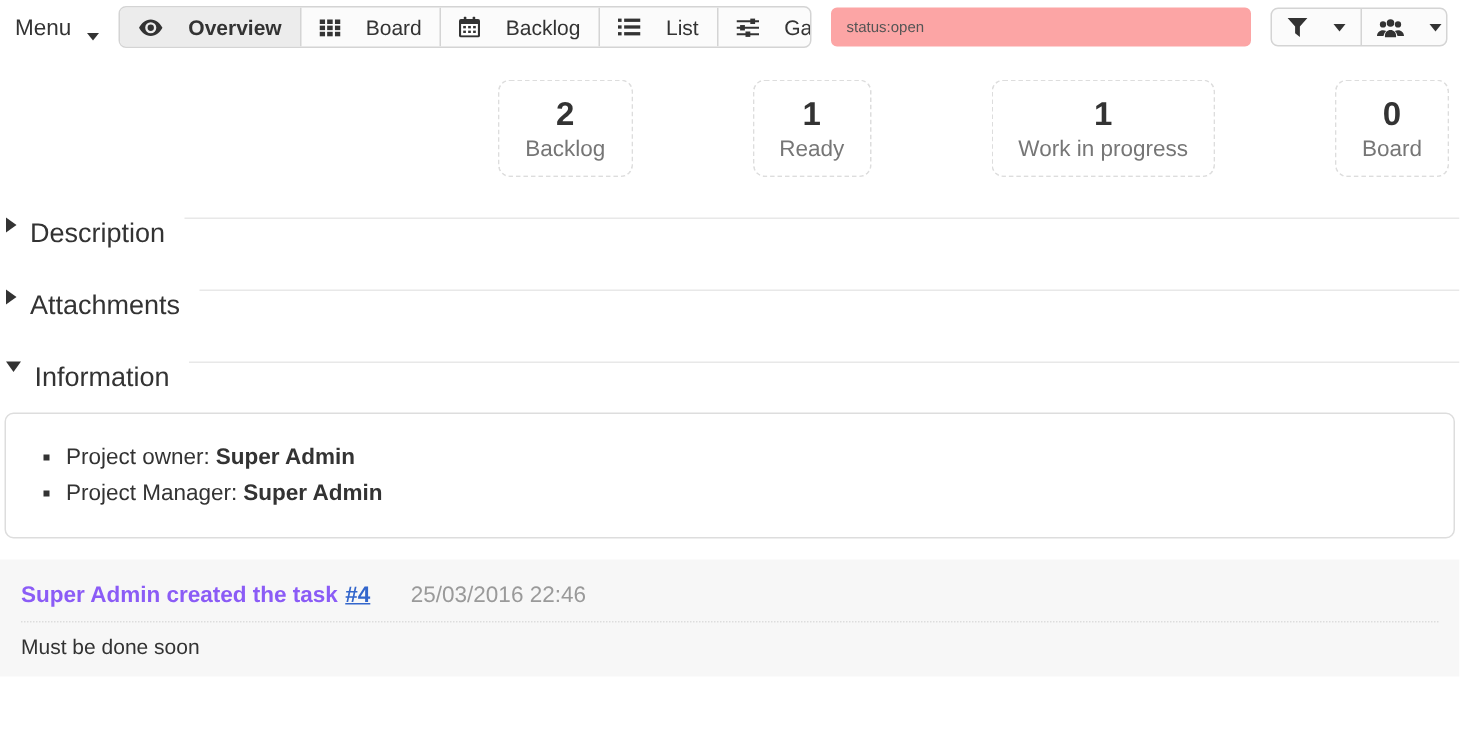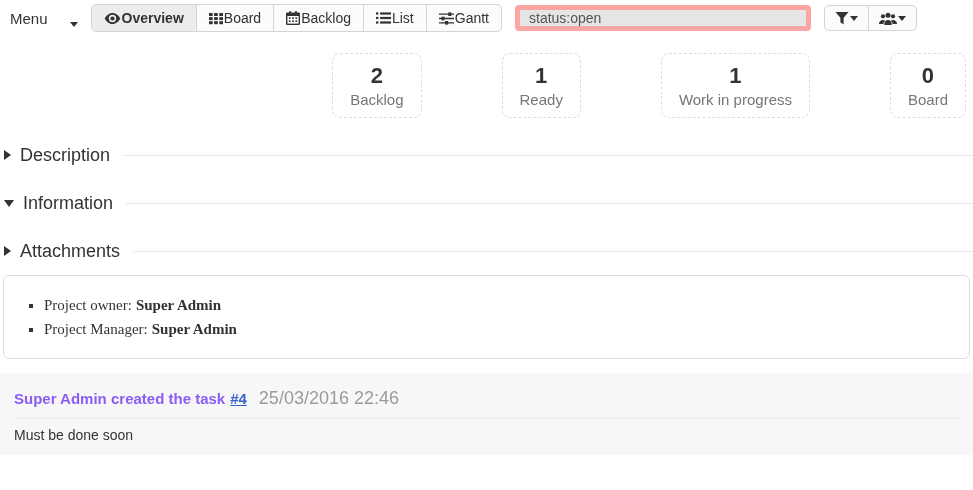--- a/index.html
+++ b/index.html
@@ -5,76 +5,76 @@
   * { box-sizing: border-box; }
   html, body { margin: 0; padding: 0; }
   body {
     width: 973px; height: 490px; overflow: hidden;
     background: #fff; color: #333;
     font-family: "Liberation Sans", sans-serif;
   }
 
   
   .toolbar { display: flex; align-items: center; padding: 4px 8px 0 10px; gap: 13px; }
-  .menu-btn { display: flex; align-items: flex-end; gap: 22px; font-size: 15px; cursor: pointer; }
+  .menu-btn { display: flex; align-items: flex-end; gap: 10px; font-size: 15px; cursor: pointer; }
   .caret { display: inline-block; width: 0; height: 0;
     border-left: 4px solid transparent; border-right: 4px solid transparent;
     border-top: 5px solid #333; }
   .btn-group { display: flex; border: 1px solid #d4d4d4; border-radius: 5px;
     overflow: hidden; background: #fbfbfb; }
-  .btn-group .tab { display: flex; align-items: center; gap: 1px;
+  .btn-group .tab { display: flex; align-items: center; gap: 17px;
     padding: 5px 12px; font-size: 14px; cursor: pointer; border-left: 1px solid #d4d4d4;
     white-space: nowrap; color: #333; }
   .btn-group .tab:first-child { border-left: none; }
   .btn-group .tab.active { background: #ececec; font-weight: bold; }
   .icon { display: inline-flex; }
   .icon svg { display: block; }
-  .search { width: 296px; height: 26px; border: 5px solid #fca5a5; border-radius: 4px;
-    padding: 0 9px; font-size: 14px; color: #555; font-family: inherit; background: #e5e5e5; }
+  .search { width: 296px; height: 26px; border: 1px solid #fca5a5; border-radius: 4px;
+    padding: 0 9px; font-size: 10px; color: #555; font-family: inherit; background: #fca5a5; }
   .filter-group .tab { padding: 5px 10px; }
 
   
   .stats { display: flex; justify-content: flex-end; gap: 80px;
     padding-right: 7px; margin-top: 21px; }
   .stat-box { border: 1px dashed #ddd; border-radius: 8px; padding: 8px 17px 9px;
     text-align: center; min-width: 58px; }
   .stat-count { font-size: 22px; font-weight: bold; line-height: 1.25; color: #333; }
   .stat-label { font-size: 15px; color: #767676; margin-top: 1px; white-space: nowrap; }
 
   
-  .section-header { display: flex; align-items: center; margin: 27px 0 0 4px;
+  .section-header { display: flex; align-items: flex-start; margin: 27px 0 0 4px;
     font-size: 18px; cursor: pointer; }
   .section-header:first-of-type { margin-top: 25px; }
   .tri { display: inline-block; flex: none; margin-right: 9px; }
   .tri-right { width: 0; height: 0; border-top: 5px solid transparent;
     border-bottom: 5px solid transparent; border-left: 7px solid #333; }
   .tri-down { width: 0; height: 0; border-left: 5px solid transparent;
     border-right: 5px solid transparent; border-top: 7px solid #333; }
   .rule { flex: 1; border-top: 1px solid #e8e8e8; height: 0; margin-left: 13px; }
 
   .panel { margin: 13px 3px 0 3px; border: 1px solid #ddd; border-radius: 6px;
-    padding: 17px 0; font-family: Liberation Serif, serif; }
+    padding: 17px 0; }
   .panel ul { list-style: square; margin: 0; padding: 0 0 0 40px;
     font-size: 15px; line-height: 24px; }
   .panel li span { color: #333; }
   .panel li strong { margin-left: 4px; }
 
   
   .activity { margin-top: 14px; background: #f7f7f7; padding: 11px 14px 12px;
     display: flex; gap: 15px; min-height: 66px; }
   .avatar { flex: none; width: 48px; height: 48px; border-radius: 50%;
     background: var(--avatar, #24418e); color: #fff; display: flex;
     align-items: center; justify-content: center; font-size: 19px; letter-spacing: .5px; }
   .activity-content { flex: 1; min-width: 0; }
   .activity-title { margin: 4px 0 0; font-size: 15px;
     border-bottom: 1px dotted #ddd; padding-bottom: 9px; }
   .activity-title strong { color: #8b5cf6; }
   .task-link { color: var(--link, #3366cc); margin-left: 5px; text-decoration: underline;
     font-weight: bold; cursor: pointer; }
-  .timestamp { color: #9a9a9a; font-size: 18px; font-weight: normal; margin-left: 12px; text-align: right; }
+  .timestamp { color: #9a9a9a; font-size: 15px; font-weight: normal; margin-left: 27px; text-align: right; }
   .activity-comment { margin: 8px 0 0; font-size: 14px; color: #333; }
 </style>
 </head>
 <body>
 
 <div>
 
   <div class="toolbar">
     <div class="menu-btn">
       <span>Menu</span>
@@ -204,28 +204,28 @@
     </div>
   </div>
 
   <div class="section-header">
     <span class="tri tri-right"></span>
     <span>Description</span>
     <span class="rule"></span>
   </div>
 
   <div class="section-header">
+    <span class="tri tri-right"></span>
+    <span>Attachments</span>
+    <span class="rule"></span>
+  </div>
+
+  <div class="section-header">
     <span class="tri tri-down"></span>
     <span>Information</span>
-    <span class="rule"></span>
-  </div>
-
-  <div class="section-header">
-    <span class="tri tri-right"></span>
-    <span>Attachments</span>
     <span class="rule"></span>
   </div>
 
   <div class="panel">
     <ul>
       <li>
         <span>Project owner:</span><strong>Super Admin</strong>
       </li>
       <li>
         <span>Project Manager:</span><strong>Super Admin</strong>

